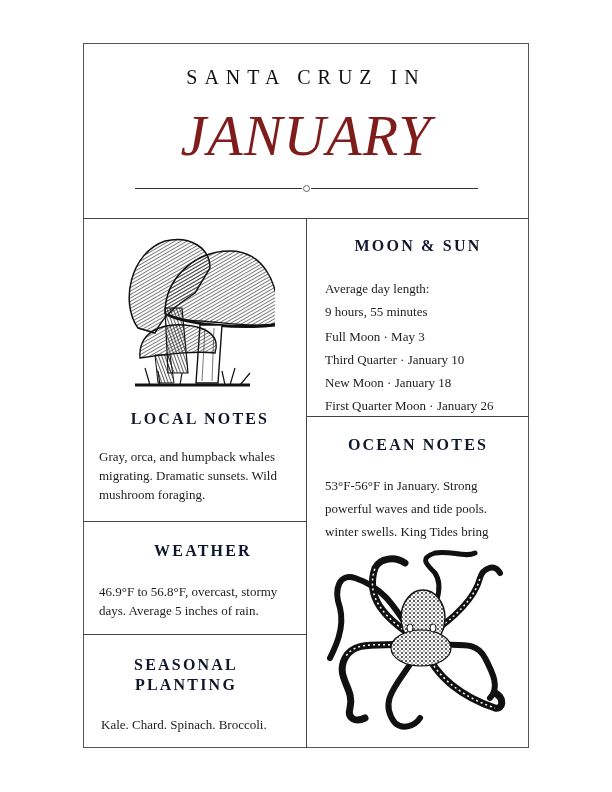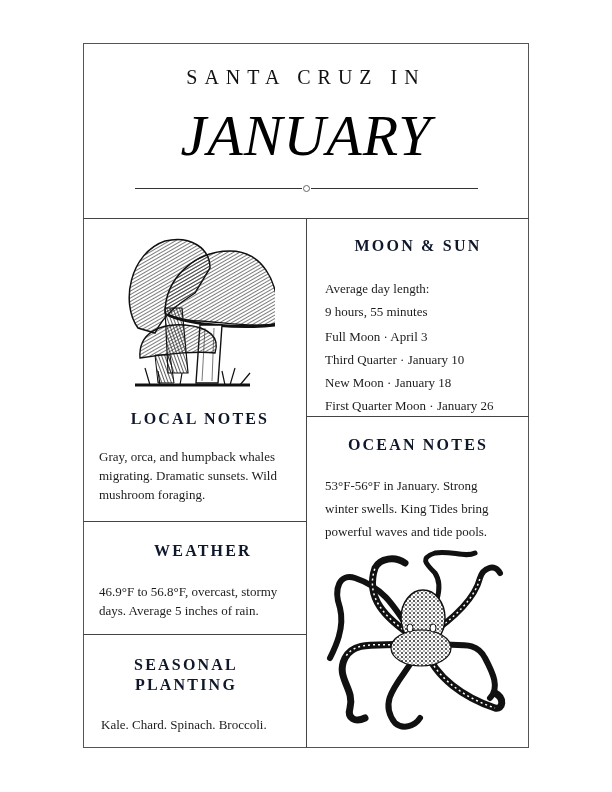--- a/index.html
+++ b/index.html
@@ -6,21 +6,21 @@
   body { width:612px; height:792px; position:relative; overflow:hidden;
          font-family:"Liberation Serif","DejaVu Serif",serif; color:#1a1a1a; }
   .frame { position:absolute; left:83px; top:43px; width:444px; height:703px;
            border:1.5px solid #555; box-sizing:content-box; }
   .hline { position:absolute; height:0; border-top:1.3px solid #444; }
   .vline { position:absolute; width:0; border-left:1.3px solid #444; }
 
   .subtitle { position:absolute; left:83px; width:446px; top:66px; text-align:center;
               font-size:20px; letter-spacing:7px; font-weight:normal; color:#111; }
   .title { position:absolute; left:83px; width:446px; top:104px; text-align:center;
-           font-size:58px; font-style:italic; letter-spacing:1px; color:#000000; line-height:64px; }
+           font-size:58px; font-style:italic; letter-spacing:1px; color:#7f1d1d; line-height:64px; }
   .divider { position:absolute; top:188px; height:0; border-top:1.3px solid #333; }
   .ornament { position:absolute; left:303px; top:185px; width:5px; height:5px;
               border:1px solid #666; border-radius:50%; background:#fff; }
 
   .heading { position:absolute; text-align:center; font-weight:bold; font-size:16px;
              letter-spacing:2.2px; color:#0f172a; line-height:20px; }
   .body { position:absolute; font-size:13px; line-height:19px; color:#1c1c1c; }
   .body p { margin:4px; }
 
   svg { position:absolute; }
@@ -86,31 +86,31 @@
 <div class="body" style="left:97px; width:205px; top:711px;">
   <p>Kale. Chard. Spinach. Broccoli.</p>
 </div>
 
 <div class="heading" style="left:307px; width:222px; top:236px;">MOON &amp; SUN</div>
 <div class="body" style="left:321px; width:205px; top:275px;">
   <p>Average day length:</p>
   <p>9 hours, 55 minutes</p>
 </div>
 <div class="body" style="left:321px; width:205px; top:323px;">
-  <p>Full Moon · April 3</p>
+  <p>Full Moon · May 3</p>
   <p>Third Quarter · January 10</p>
   <p>New Moon · January 18</p>
   <p>First Quarter Moon · January 26</p>
 </div>
 
 <div class="heading" style="left:307px; width:222px; top:435px;font-family:Liberation Serif, serif;">OCEAN NOTES</div>
 <div class="body" style="left:321px; width:205px; top:472px;">
   <p>53°F-56°F in January. Strong</p>
+  <p>powerful waves and tide pools.</p>
   <p>winter swells. King Tides bring</p>
-  <p>powerful waves and tide pools.</p>
 </div>
 
 <svg style="left:325px; top:548px;" width="185" height="185" viewBox="0 0 185 185">
   <defs>
     <pattern id="stipple" width="4" height="4" patternUnits="userSpaceOnUse">
       <rect width="4" height="4" fill="#fff"></rect>
       <circle cx="1" cy="1" r="0.9" fill="#111"></circle>
       <circle cx="3" cy="3" r="0.7" fill="#222"></circle>
     </pattern>
   </defs>

